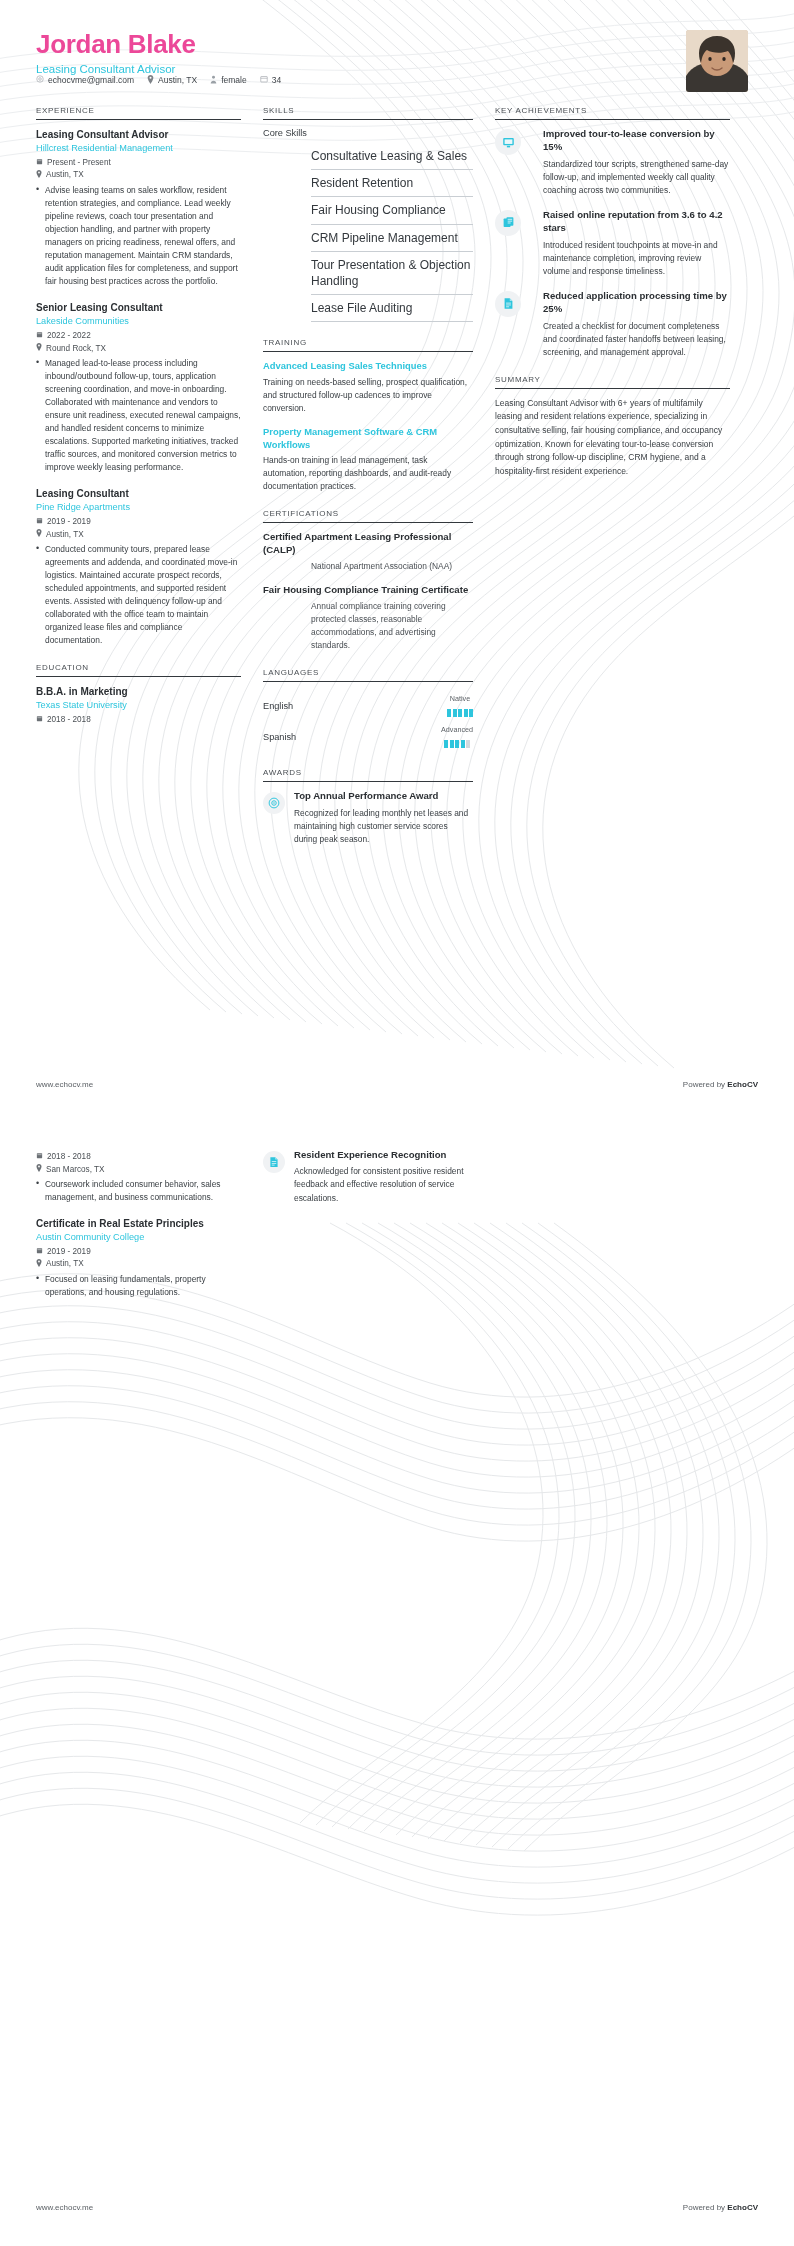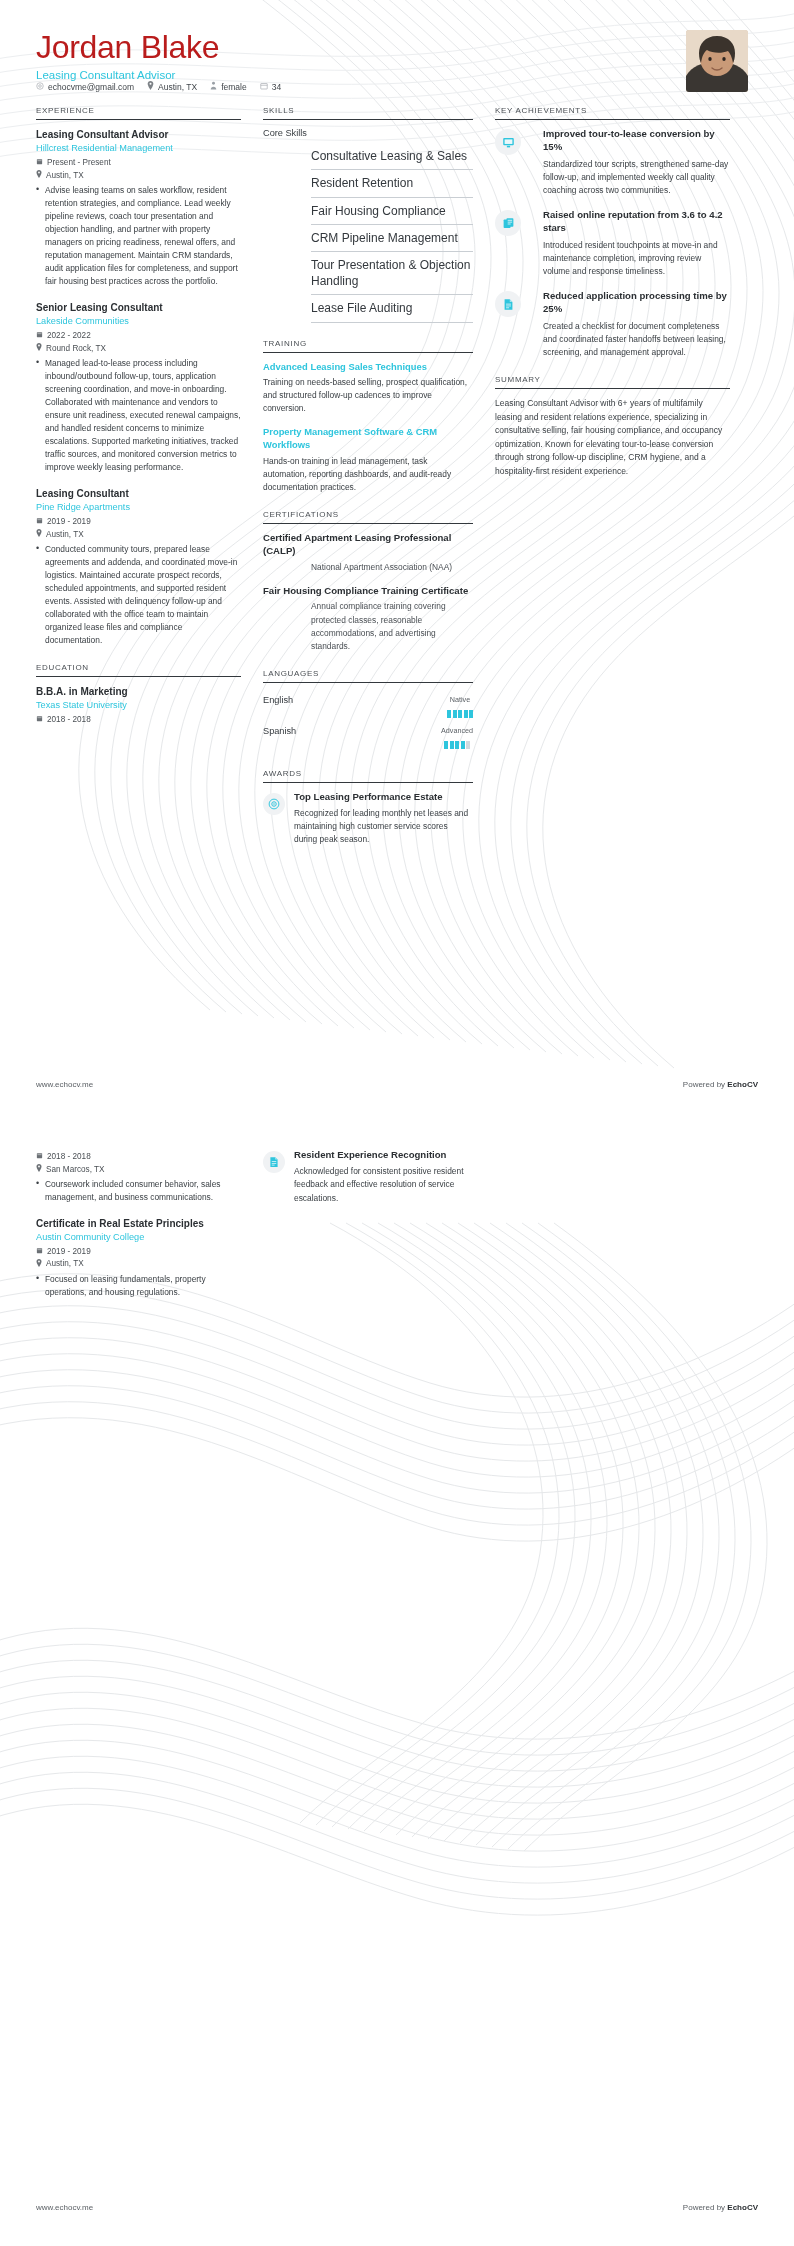--- a/index.html
+++ b/index.html
@@ -30,24 +30,24 @@
   
   .header {
     position: relative;
     z-index: 2;
     padding: 30px 36px 0 36px;
     display: flex;
     justify-content: space-between;
     align-items: flex-start;
   }
   .name {
-    font-size: 32px;
-    font-weight: normal;
+    font-size: 26px;
+    font-weight: bold;
     letter-spacing: -0.3px;
-    color: #b91c1c;
+    color: #ec4899;
     line-height: 1.1;
   }
   .job-title {
     margin-top: 4px;
     font-size: 11.5px;
     color: #2ec5dd;
     font-weight: 500;
   }
   .contact-row {
     display: flex;
@@ -184,20 +184,21 @@
     margin-top: 3px;
     font-size: 8.4px;
     line-height: 1.55;
     color: #4a4f54;
     padding-left: 48px;
   }
 
   
   .lang-row {
     display: flex;
+    align-items: center;
     justify-content: space-between;
     padding: 4px 0;
     gap: 8px;
   }
   .lang-name { font-size: 9.2px; color: #33383d; }
   .lang-right { display: flex; align-items: center; gap: 6px; flex-direction: column; }
   .lang-level { font-size: 7.2px; color: #5a5f64; }
   .dots { display: flex; gap: 1.5px; }
   .dot { width: 4px; height: 8px; background: #d3d8dd; }
   .dot.on { background: #2ec5dd; }
@@ -554,21 +555,21 @@
         <div class="sec-rule"></div>
         <div class="award-entry">
           <div class="award-icon">
             <svg width="12" height="12" viewBox="0 0 16 16">
                 <circle cx="8" cy="8" r="6.5" fill="none" stroke="#2ec5dd" stroke-width="1.3"></circle>
                 <circle cx="8" cy="8" r="3" fill="none" stroke="#2ec5dd" stroke-width="1.3"></circle>
                 <circle cx="8" cy="8" r="1" fill="#2ec5dd"></circle>
               </svg>
           </div>
           <div>
-            <div class="award-title">Top Leasing Performance Estate</div>
+            <div class="award-title">Top Annual Performance Award</div>
             <div class="award-desc">Recognized for leading monthly net leases and maintaining high customer service scores during peak season.</div>
           </div>
         </div>
       </div>
 
     </div>
 
     <div class="col-right">
 
       <div class="section">

